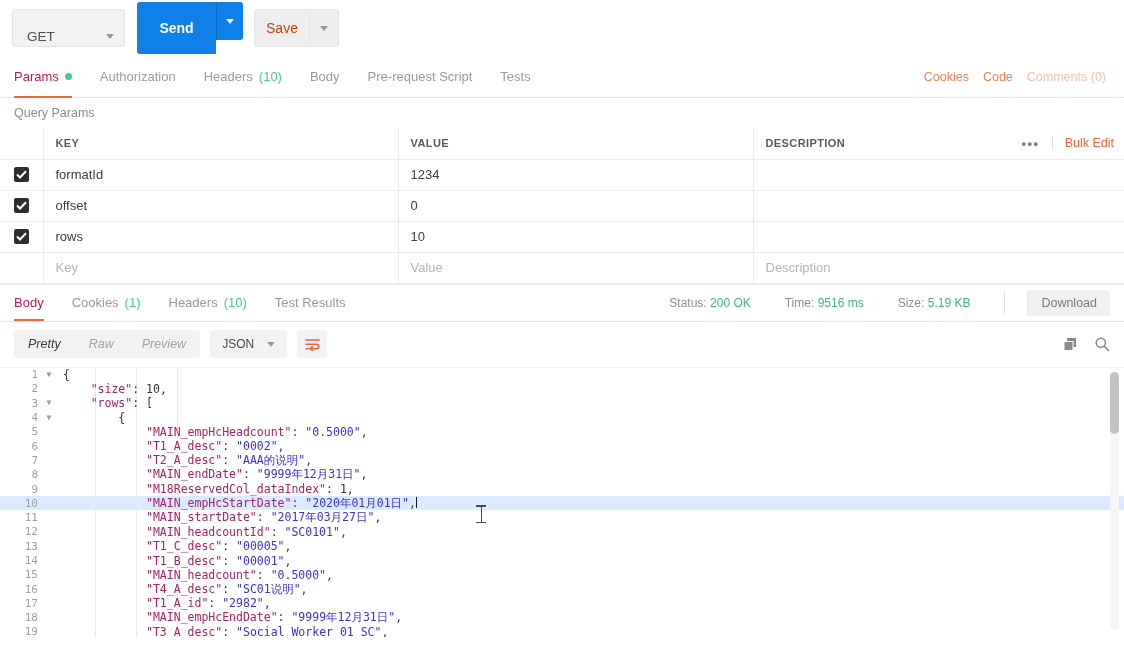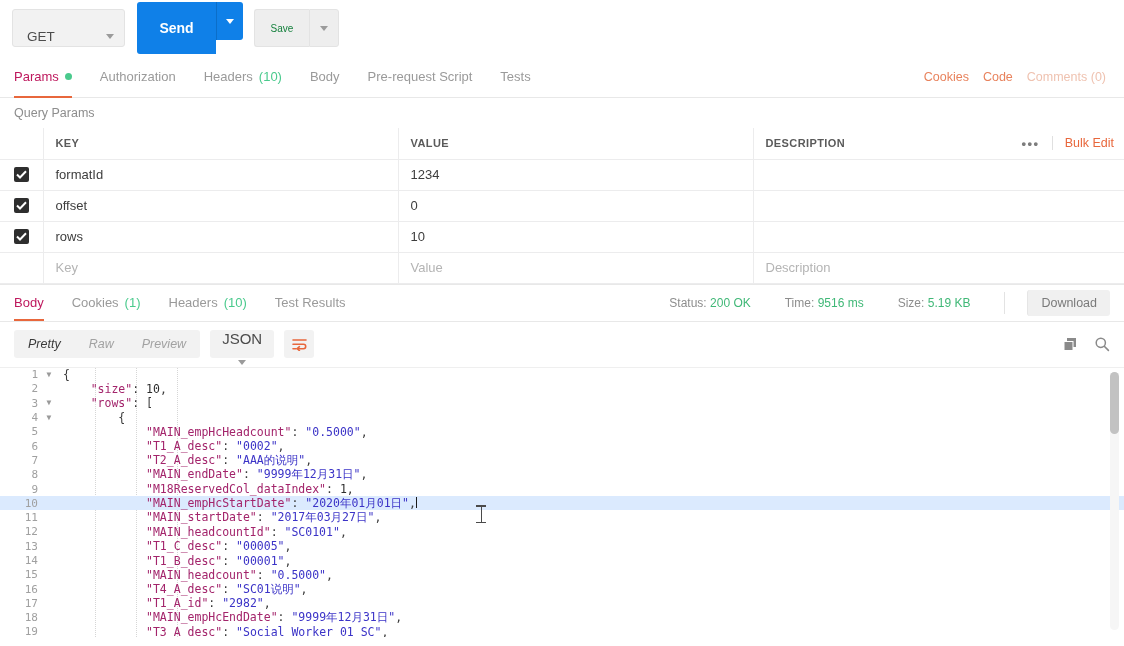--- a/index.html
+++ b/index.html
@@ -53,24 +53,24 @@
     height: 38px; width: 27px;
     background: #0f80e8; border-radius: 0 3px 3px 0;
     border-left: 1px solid #0b6ec9;
     display: flex; align-items: center; justify-content: center;
     cursor: pointer;
   }
   .send-caret .caret-down { border-top-color: #ffffff; }
   .save-group { display: flex; margin-left: 11px; }
   .save-btn {
     height: 38px; width: 55px;
-    background: #eeeeee; color: #15803d;
+    background: #eeeeee; color: #c2410c;
     border: 1px solid #e3e3e3; border-right: none;
     border-radius: 3px 0 0 3px;
-    font-size: 10px;
+    font-size: 14px;
     font-family: "Liberation Sans", sans-serif;
     cursor: pointer;
   }
   .save-caret {
     height: 38px; width: 30px;
     background: #eeeeee;
     border: 1px solid #e3e3e3; border-radius: 0 3px 3px 0;
     display: flex; align-items: center; justify-content: center;
     cursor: pointer;
   }
@@ -186,23 +186,22 @@
   }
   .pill {
     padding: 0 14px; height: 28px; line-height: 28px;
     font-size: 12.5px; color: #a2a2a2; cursor: pointer; font-style: italic;
   }
   .pill.active { color: #3a3a3a; }
   .fmt-select {
     margin-left: 10px; height: 28px;
     background: #f2f2f2; border-radius: 3px;
     display: flex; align-items: center; gap: 13px;
-    padding: 0 12px; font-size: 15px; color: #4b4b4b;
-    cursor: pointer;
-    flex-direction: column;
+    padding: 0 12px; font-size: 12px; color: #4b4b4b;
+    cursor: pointer;
   }
   .wrap-btn {
     margin-left: 10px; height: 28px; width: 30px;
     background: #f2f2f2; border-radius: 3px;
     display: flex; align-items: center; justify-content: center;
     cursor: pointer;
   }
   .toolbar-right { margin-left: auto; display: flex; align-items: center; gap: 16px; }
 
   

